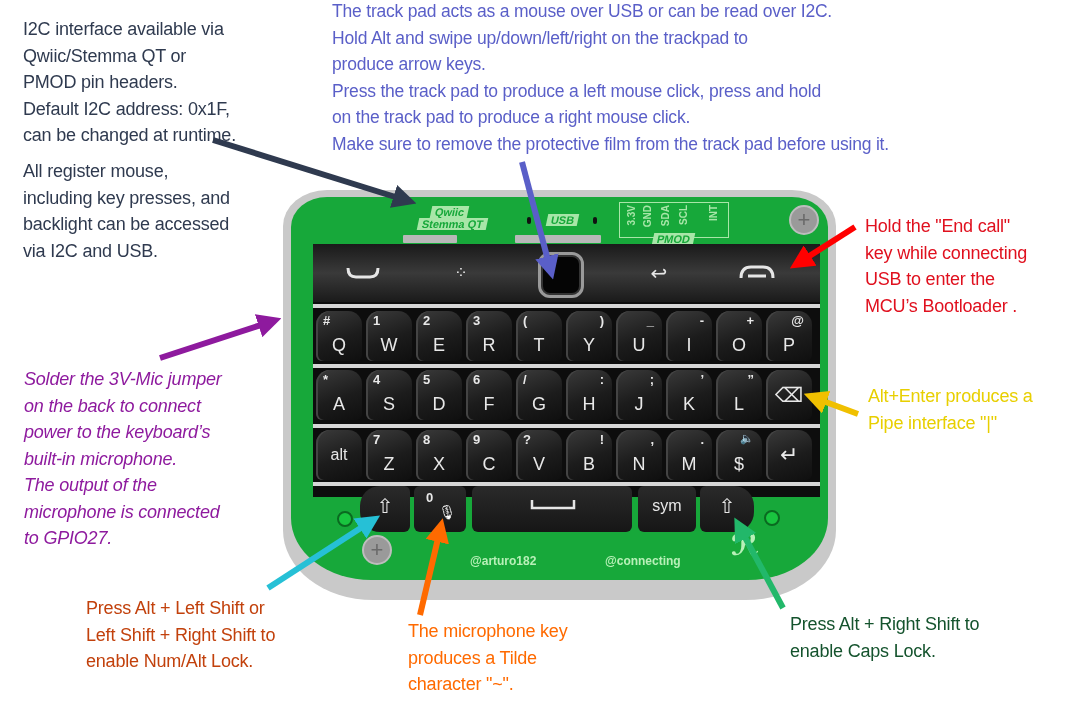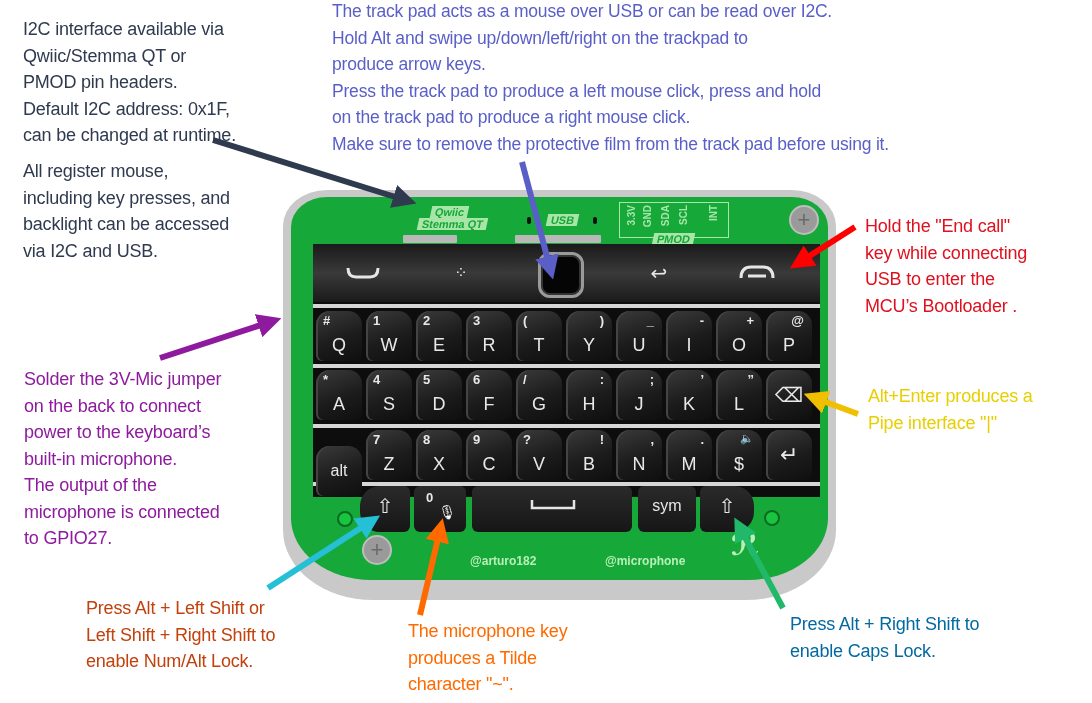--- a/index.html
+++ b/index.html
@@ -58,34 +58,34 @@
 produce arrow keys.
 Press the track pad to produce a left mouse click, press and hold
 on the track pad to produce a right mouse click.
 Make sure to remove the protective film from the track pad before using it.</div>
 <div class="note" style="left:865px; top:213px; color:#e0101e;">Hold the "End call"
 key while connecting
 USB to enter the
 MCU’s Bootloader .</div>
 <div class="note" style="left:868px; top:383px; color:#e8cf00;">Alt+Enter produces a
 Pipe interface "|"</div>
-<div class="note" style="left:24px; top:366px; color:#8e1a9e;">Solder the 3V-Mic jumper
+<div class="note" style="left:24px; top:366px; color:#8e1a9e;font-style:italic;">Solder the 3V-Mic jumper
 on the back to connect
 power to the keyboard’s
 built-in microphone.
 The output of the
 microphone is connected
 to GPIO27.</div>
 <div class="note" style="left:86px; top:595px; color:#c2410c;">Press Alt + Left Shift or
 Left Shift + Right Shift to
 enable Num/Alt Lock.</div>
 <div class="note" style="left:408px; top:618px; color:#ff6a00;">The microphone key
 produces a Tilde
 character "~".</div>
-<div class="note" style="left:790px; top:611px; color:#0369a1;">Press Alt + Right Shift to
+<div class="note" style="left:790px; top:611px; color:#14532d;">Press Alt + Right Shift to
 enable Caps Lock.</div>
 
 <div id="board-shadow"></div>
 <div id="board">
   <div class="silk" style="left:140px; top:9px;">Qwiic</div>
   <div class="silk" style="left:127px; top:21px;">Stemma QT</div>
   <div class="silk" style="left:256px; top:17px;">USB</div>
   <div style="position:absolute; left:236px; top:20px; width:4px; height:7px; background:#111; border-radius:2px;"></div>
   <div style="position:absolute; left:302px; top:20px; width:4px; height:7px; background:#111; border-radius:2px;"></div>
   <div class="pmod">
@@ -96,21 +96,21 @@
     <span style="left:88px;">INT</span>
   </div>
   <div class="silk" style="left:362px; top:36px;">PMOD</div>
   <div class="connector" style="left:112px; top:38px; width:54px;"></div>
   <div class="connector" style="left:224px; top:38px; width:86px;"></div>
   <div class="screw" style="left:498px; top:8px;"></div>
   <div class="screw" style="left:71px; top:338px;"></div>
   <div class="hole" style="left:46px; top:314px;"></div>
   <div class="hole" style="left:473px; top:313px;"></div>
   <div class="silk-text" style="left:179px; top:357px;">@arturo182</div>
-  <div class="silk-text" style="left:314px; top:357px;">@microphone</div>
+  <div class="silk-text" style="left:314px; top:357px;">@connecting</div>
   <div class="silk-text" style="left:440px; top:330px; font-size:30px; font-style:italic; color:#b8f0b8;">ℛ</div>
 </div>
 
 <div id="kbd">
   <div id="nav">
     <div class="navkey" style="left:30px;">
       <svg width="34" height="14" viewBox="0 0 34 14">
           <path d="M2 2 Q2 11 10 11 L24 11 Q32 11 32 2" stroke="#e6e6e6" stroke-width="3" fill="none"></path>
         </svg>
     </div>
@@ -203,21 +203,21 @@
       <span class="pri">K</span>
     </div>
   <div class="key" style="left:403px; top:126px;">
       <span class="sec r">”</span>
       <span class="pri">L</span>
     </div>
   <div class="key" style="left:453px; top:126px;">
       <span class="full" style="font-size:20px;">⌫</span>
     </div>
 
-  <div class="key" style="left:3px; top:202px;">
+  <div class="key" style="left:3px; top:186px;">
       <span class="full">alt</span>
     </div>
   <div class="key" style="left:53px; top:186px;">
       <span class="sec">7</span>
       <span class="pri">Z</span>
     </div>
   <div class="key" style="left:103px; top:186px;">
       <span class="sec">8</span>
       <span class="pri">X</span>
     </div>

